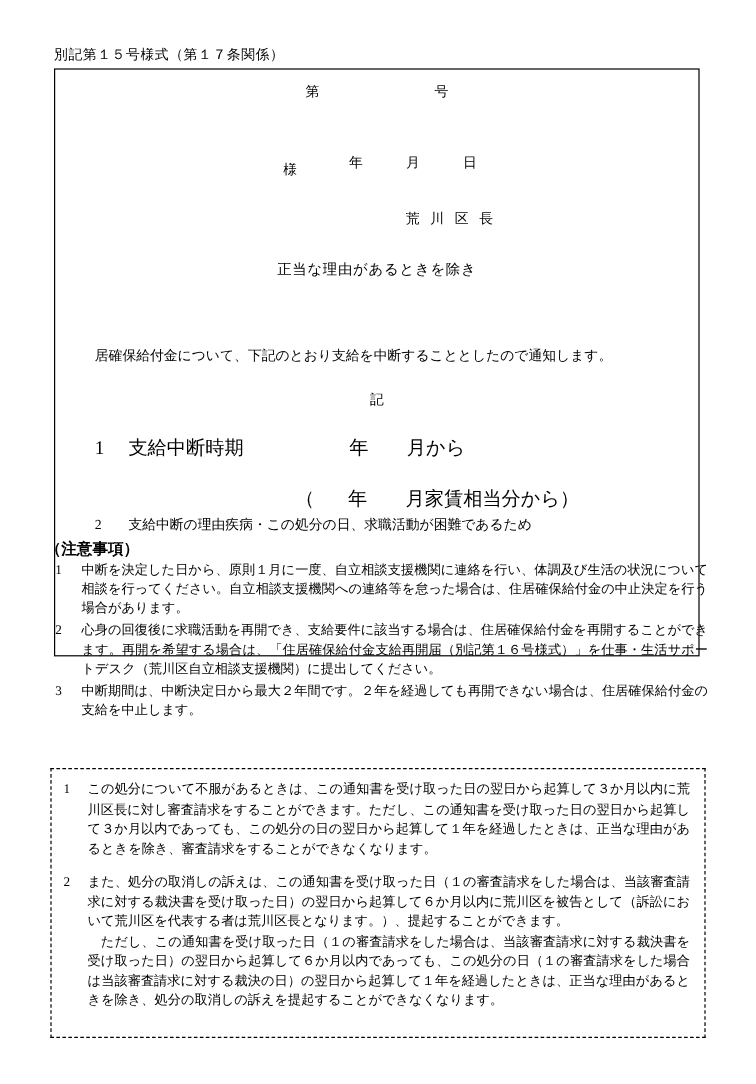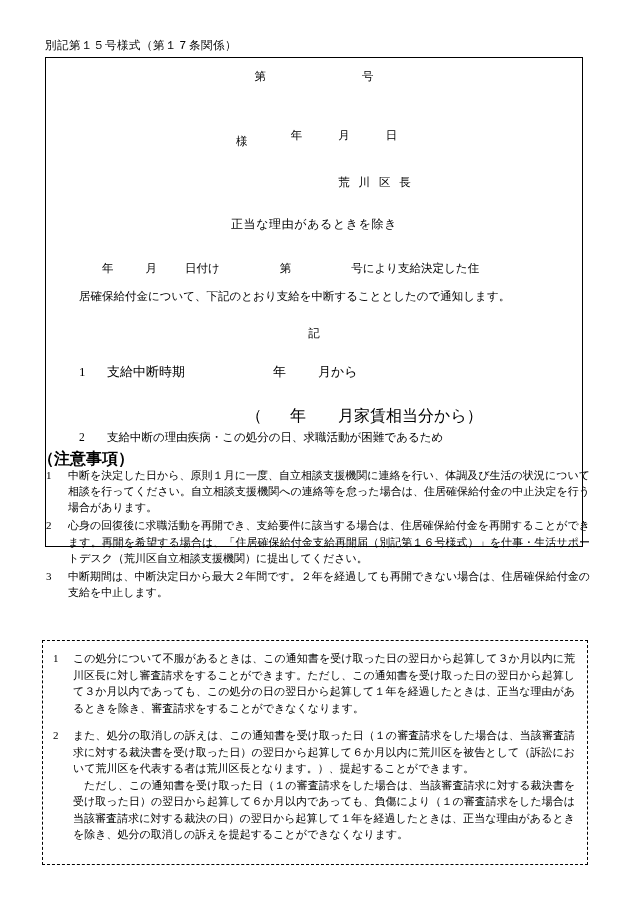--- a/index.html
+++ b/index.html
@@ -120,21 +120,21 @@
     top: 268px;
     left: 0;
     width: 100%;
     text-align: center;
     font-size: 11.5px;
   }
   .item1 {
     position: absolute;
     top: 305px;
     left: 33px;
-    font-size: 13px;
+    font-size: 16px;
     white-space: nowrap;
   }
   .item1 .num { display:inline-block; width: 28px; }
   .item1 .lbl { display:inline-block; margin-right: 88px; }
   .item1 .y { display:inline-block; margin-right: 32px; }
   .item1 .m { display:inline-block; }
   .item1b {
     position: absolute;
     top: 348px;
     left: 200px;
@@ -151,21 +151,21 @@
     white-space: nowrap;
   }
   .item2 .num { display:inline-block; width: 28px; }
   .item2 .lbl { display:inline-block; }
 
   
   .notes-head {
     position: absolute;
     left: 38px;
     top: 449px;
-    font-size: 16px;
+    font-size: 13px;
     font-weight: bold;
   }
   .notes {
     position: absolute;
     left: 42px;
     top: 467px;
     width: 548px;
     font-size: 11px;
     line-height: 1.47;
   }
@@ -233,23 +233,20 @@
       <div class="line-date">
         <span class="y">年</span><span class="m">月</span><span class="d">日</span>
       </div>
 
       <div class="sama">様</div>
 
       <div class="issuer">荒 川 区 長</div>
 
       <div class="doc-title">正当な理由があるときを除き</div>
 
-      <div class="body-line1">
-        <span class="y">年</span><span class="m">月</span><span class="dt">日付け</span><span class="dai">第</span><span class="go">号により支給決定した住</span>
-      </div>
 
       <div class="body-line2">居確保給付金について、下記のとおり支給を中断することとしたので通知します。</div>
 
       <div class="ki">記</div>
 
       <div class="item1">
         <span class="num">1</span><span class="lbl">支給中断時期</span><span class="y">年</span><span class="m">月から</span>
       </div>
 
       <div class="item1b">
@@ -281,17 +278,17 @@
   </div>
 
   <div class="dashed-box">
     <div class="db-item">
       <span class="n">1</span>
       <p>この処分について不服があるときは、この通知書を受け取った日の翌日から起算して３か月以内に荒川区長に対し審査請求をすることができます。ただし、この通知書を受け取った日の翌日から起算して３か月以内であっても、この処分の日の翌日から起算して１年を経過したときは、正当な理由があるときを除き、審査請求をすることができなくなります。</p>
     </div>
     <div class="db-item">
       <span class="n">2</span>
       <p>また、処分の取消しの訴えは、この通知書を受け取った日（１の審査請求をした場合は、当該審査請求に対する裁決書を受け取った日）の翌日から起算して６か月以内に荒川区を被告として（訴訟において荒川区を代表する者は荒川区長となります。）、提起することができます。</p>
-      <p class="indent">ただし、この通知書を受け取った日（１の審査請求をした場合は、当該審査請求に対する裁決書を受け取った日）の翌日から起算して６か月以内であっても、負傷により（１の審査請求をした場合は当該審査請求に対する裁決の日）の翌日から起算して１年を経過したときは、正当な理由があるときを除き、処分の取消しの訴えを提起することができなくなります。</p>
+      <p class="indent">ただし、この通知書を受け取った日（１の審査請求をした場合は、当該審査請求に対する裁決書を受け取った日）の翌日から起算して６か月以内であっても、この処分の日（１の審査請求をした場合は当該審査請求に対する裁決の日）の翌日から起算して１年を経過したときは、正当な理由があるときを除き、処分の取消しの訴えを提起することができなくなります。</p>
     </div>
   </div>
 
 </div>
 
 </body></html>

